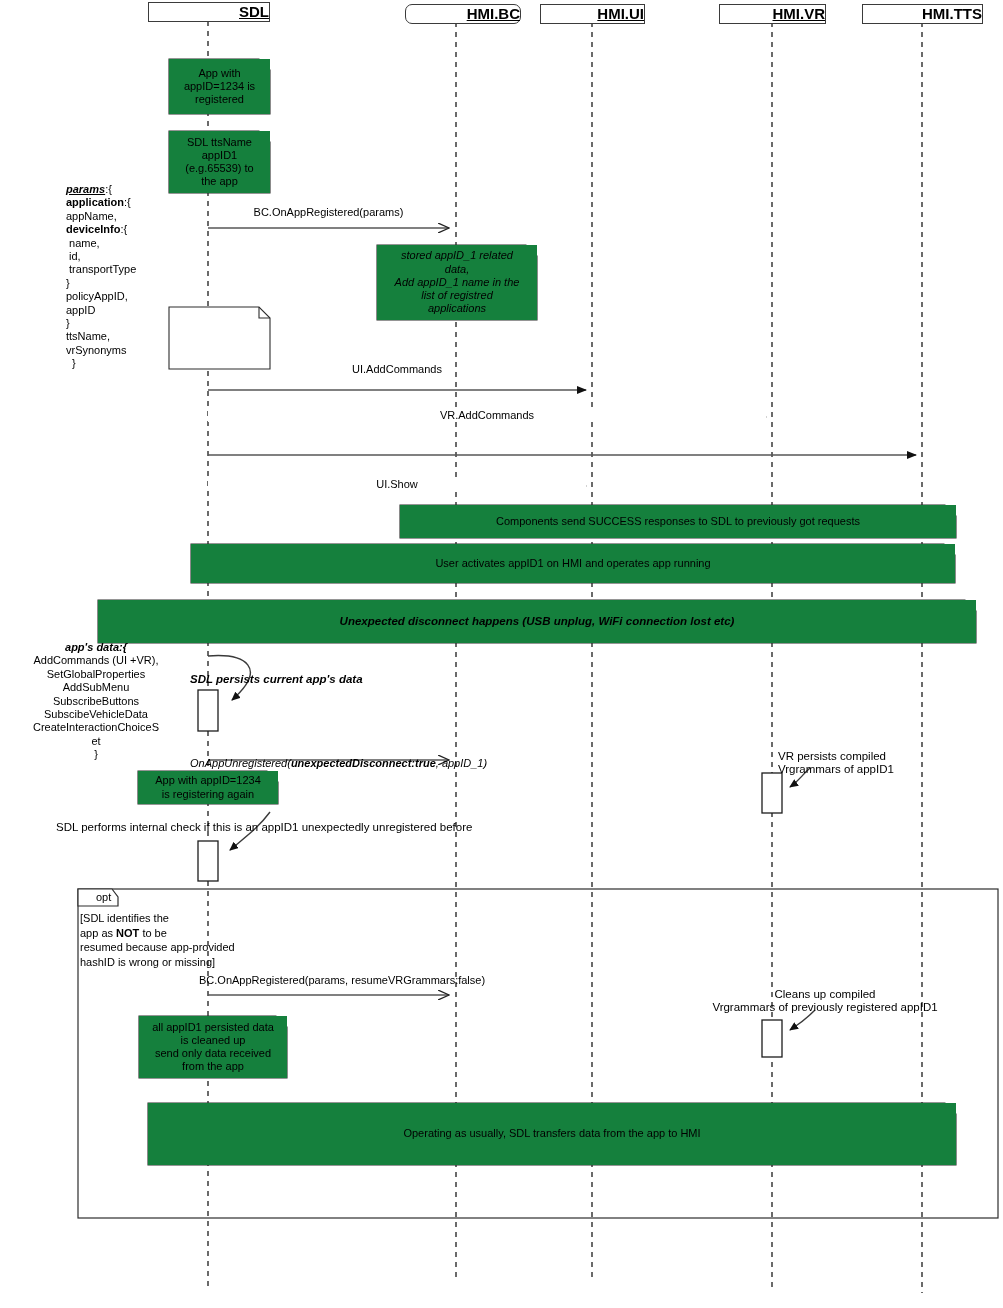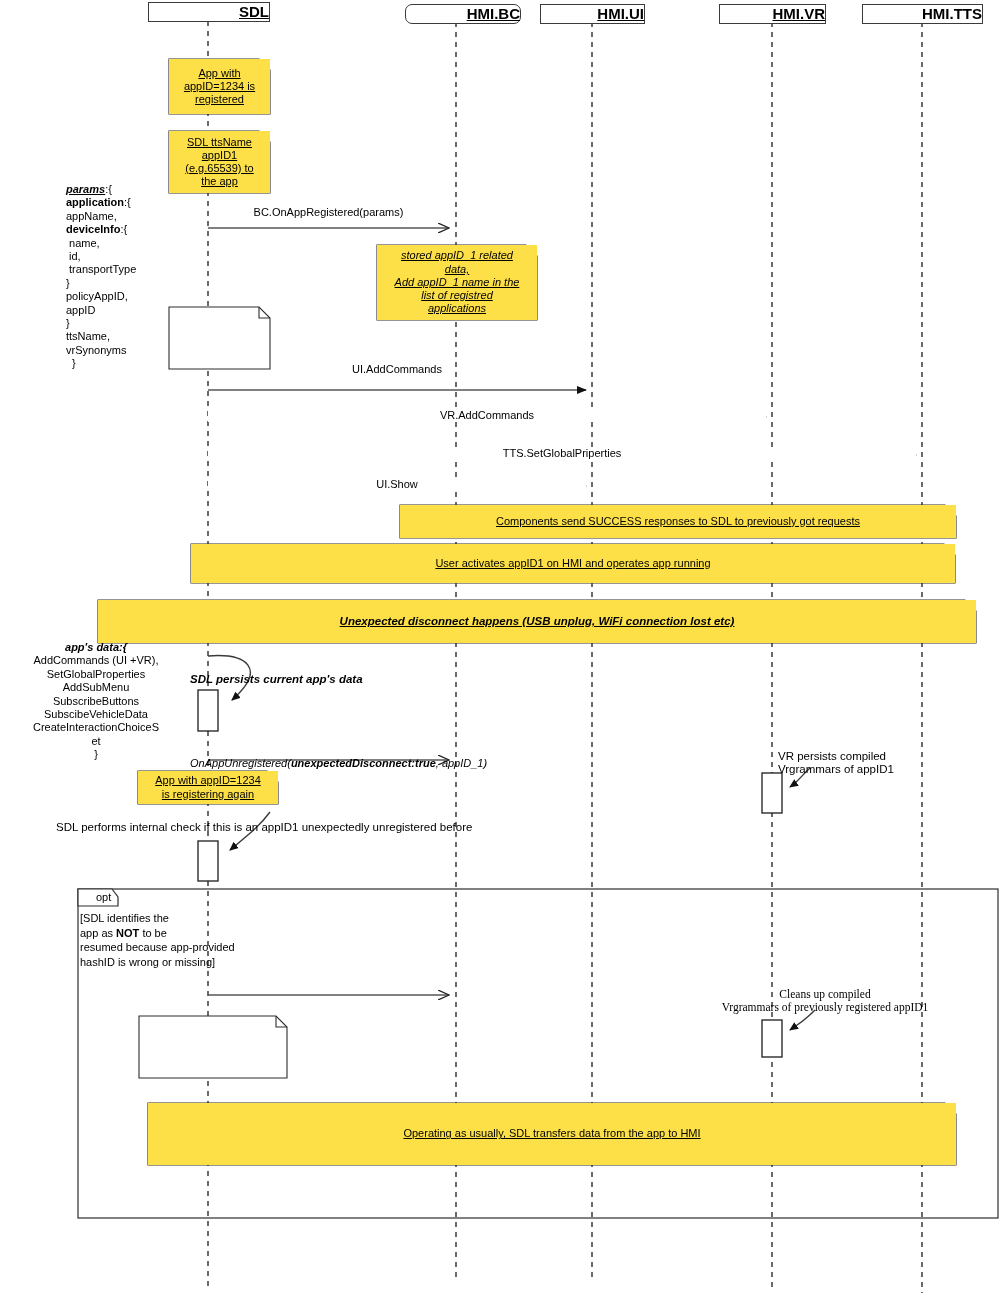--- a/index.html
+++ b/index.html
@@ -39,30 +39,29 @@
     color: #000;
     font-weight: bold;
   }
   .lifeline-head span { text-decoration: underline; }
   .lifeline-head.no-underline span { text-decoration: none; }
 
   
   .note {
     position: absolute;
     box-sizing: border-box;
-    background: #fde047;
+    background: #15803d;
     font-size: 11px;
     line-height: 13.2px;
     text-align: center;
     color: #000;
     display: flex;
     align-items: center;
     justify-content: flex-end;
     padding: 2px 5px;
-    text-decoration: underline;
   }
   .note .note-txt { white-space: pre-line; width: 100%; }
   .note.italic { font-style: italic; }
   .note.bold-italic { font-style: italic; font-weight: bold; }
 
   
   .frame-label {
     position: absolute;
     font-size: 11px;
     line-height: 14px;
@@ -78,21 +77,21 @@
   }
 
   
   .txt {
     position: absolute;
     font-size: 11px;
     line-height: 13.2px;
     color: #000;
     white-space: pre-line;
   }
-  .txt.c { text-align: center; font-family: Liberation Serif, serif; }
+  .txt.c { text-align: center; }
   .txt.l { text-align: left; }
   .txt.bi { font-style: italic; font-weight: bold; }
 
   .msg-label {
     position: absolute;
     font-size: 11px;
     line-height: 13px;
     text-align: center;
     color: #000;
     white-space: nowrap;
@@ -256,37 +255,43 @@
 
   <div class="note bold-italic" style="left:98px; top:600px; width:878px; height:43px; font-size:11.5px;">
     <div class="note-txt">Unexpected disconnect happens (USB unplug, WiFi connection lost etc)</div>
   </div>
 
   <div class="note" style="left:138px; top:771px; width:140px; height:33px;">
     <div class="note-txt">App with appID=1234
 is registering again</div>
   </div>
 
+  <div class="note" style="left:139px; top:1016px; width:148px; height:62px;">
+    <div class="note-txt">all appID1 persisted data
+is cleaned up
+send only data received
+from the app</div>
+  </div>
 
   <div class="note" style="left:148px; top:1103px; width:808px; height:62px;">
     <div class="note-txt">Operating as usually, SDL transfers data from the app to HMI</div>
   </div>
 
   <div class="msg-label" style="left:208px; top:206px; width:241px;">BC.OnAppRegistered(params)</div>
 
   <div class="msg-label" style="left:208px; top:363px; width:378px;">UI.AddCommands</div>
 
   <div class="msg-label" style="left:208px; top:409px; width:558px; background:#fff;">VR.AddCommands</div>
 
-  <div class="msg-label" style="left:208px; top:447px; width:708px; background:#fff;">TTS.SetGlobalPriperties</div>
 
   <div class="msg-label" style="left:208px; top:478px; width:378px; background:#fff;">UI.Show</div>
 
   <div class="msg-label i" style="left:190px; top:734px; width:300px; text-align:left;">OnAppUnregistered(<b>unexpectedDisconnect:true</b>, appID_1)</div>
 
+  <div class="msg-label" style="left:199px; top:974px; width:500px; text-align:left;">BC.OnAppRegistered(params, resumeVRGrammars:false)</div>
 
   <div class="txt bi l" style="left:190px; top:673px; width:260px; font-size:11.5px;">SDL persists current app's data</div>
 
   <div class="txt l" style="left:778px; top:750px; width:210px; font-size:11.5px;">VR persists compiled
 Vrgrammars of appID1</div>
 
   <div class="txt l" style="left:56px; top:821px; width:520px; font-size:11.5px;">SDL performs internal check if this is an appID1 unexpectedly unregistered before</div>
 
   <div class="txt c" style="left:660px; top:988px; width:330px; font-size:11.5px;">Cleans up compiled
 Vrgrammars of previously registered appID1</div>

